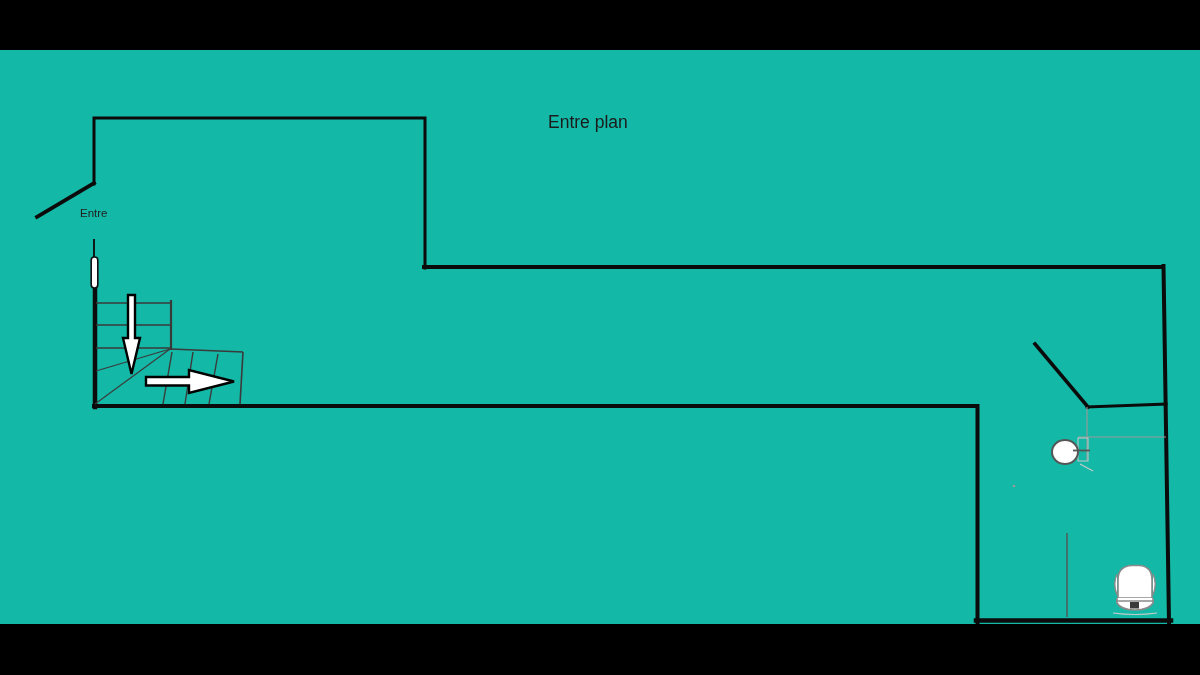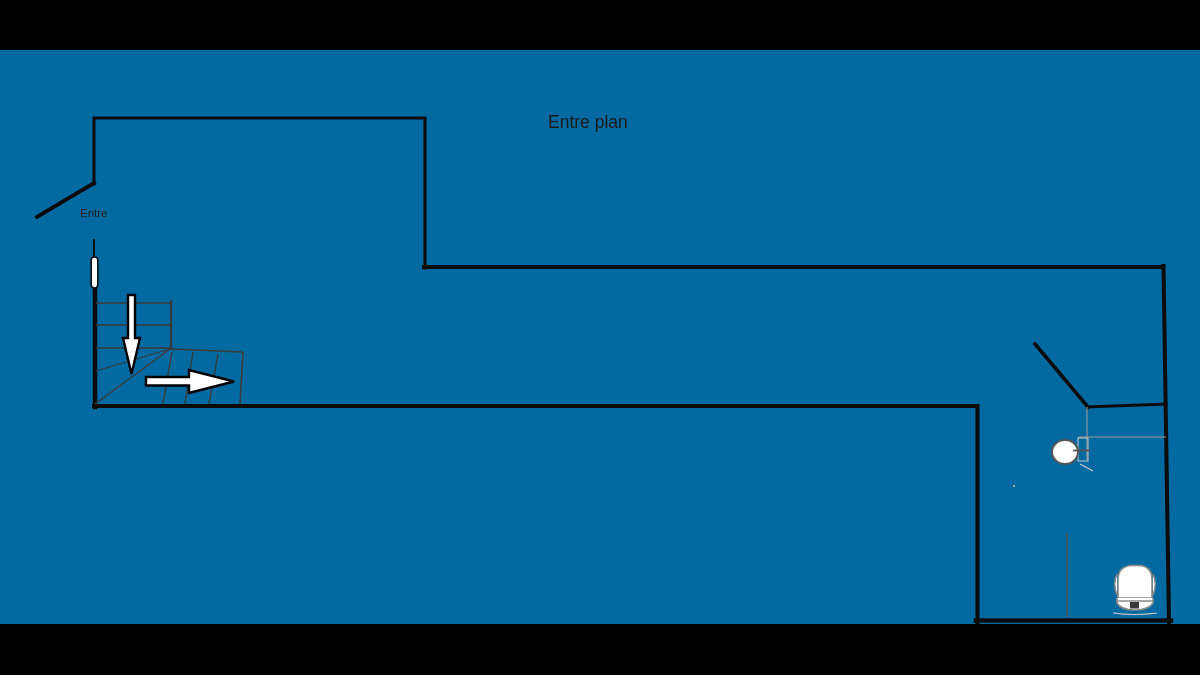--- a/index.html
+++ b/index.html
@@ -4,21 +4,21 @@
 <style>
   html, body {
     margin: 0;
     padding: 0;
     background: #ffffff;
   }
   .stage {
     position: relative;
     width: 1200px;
     height: 675px;
-    background: #0369a1;
+    background: #14b8a6;
     overflow: hidden;
     font-family: "Liberation Sans", sans-serif;
   }
   svg { display: block; }
   .wall       { stroke: #0b0b0b; fill: none; stroke-linecap: square; }
   .thinline   { stroke: #3a3a3a; fill: none; stroke-linecap: butt; }
   .faint      { stroke: #9a9a9a; fill: none; }
   .veryfaint  { stroke: #c9c9c9; fill: none; }
   .arrow      { fill: #ffffff; stroke: #000000; stroke-width: 2.4; stroke-linejoin: miter; }
   .fixture    { stroke: #8a8a8a; fill: #ffffff; }

